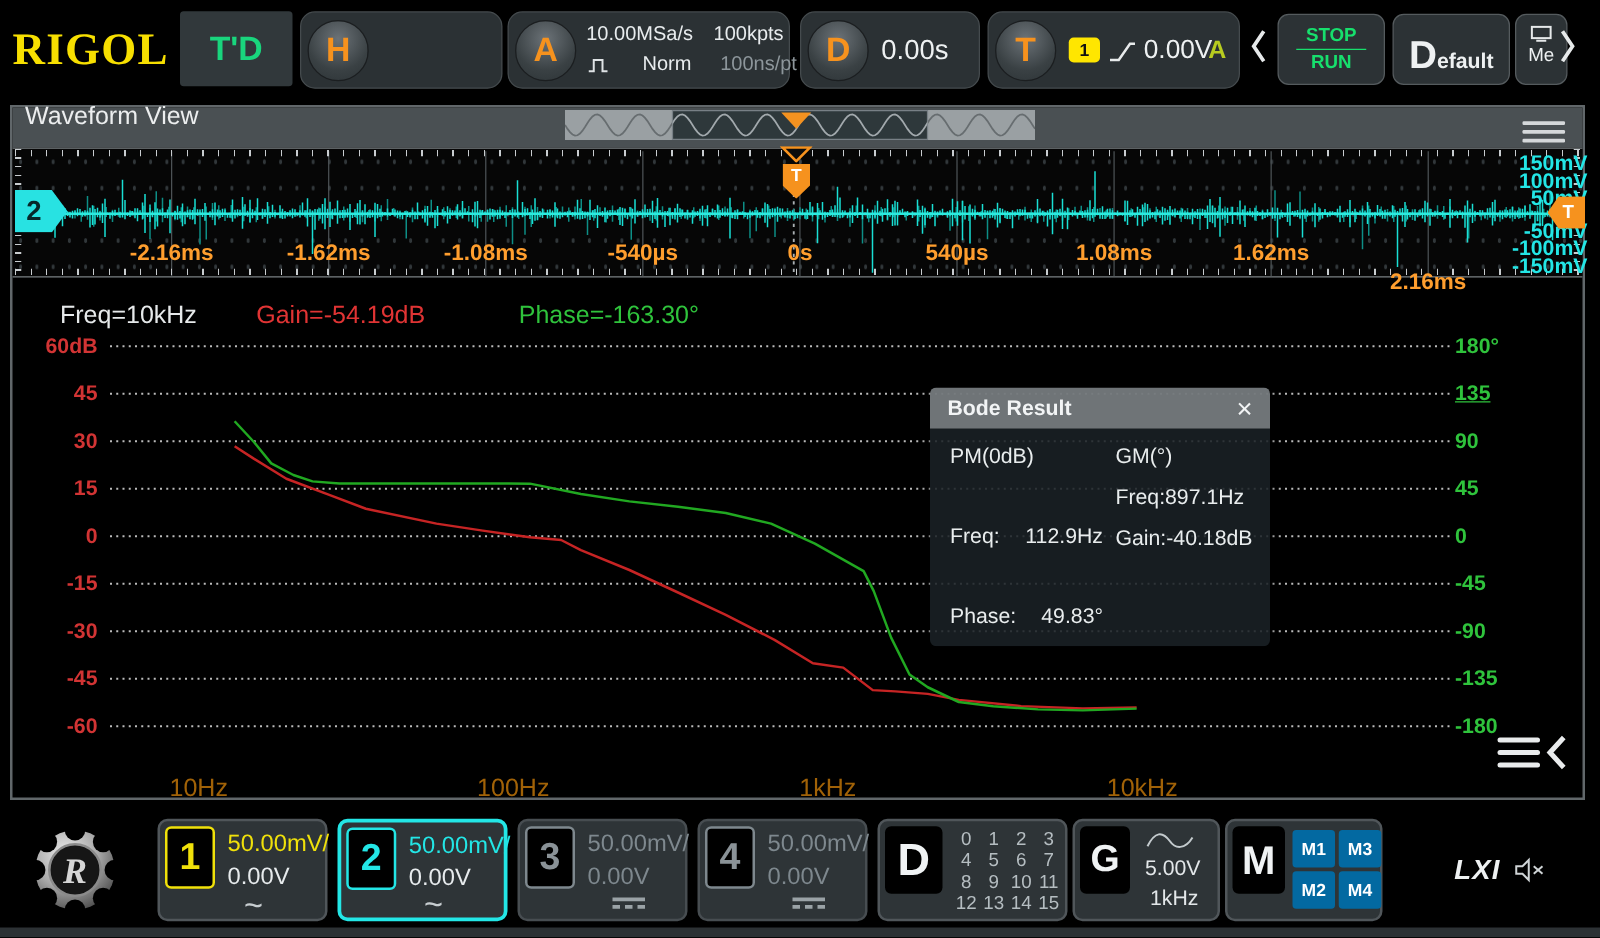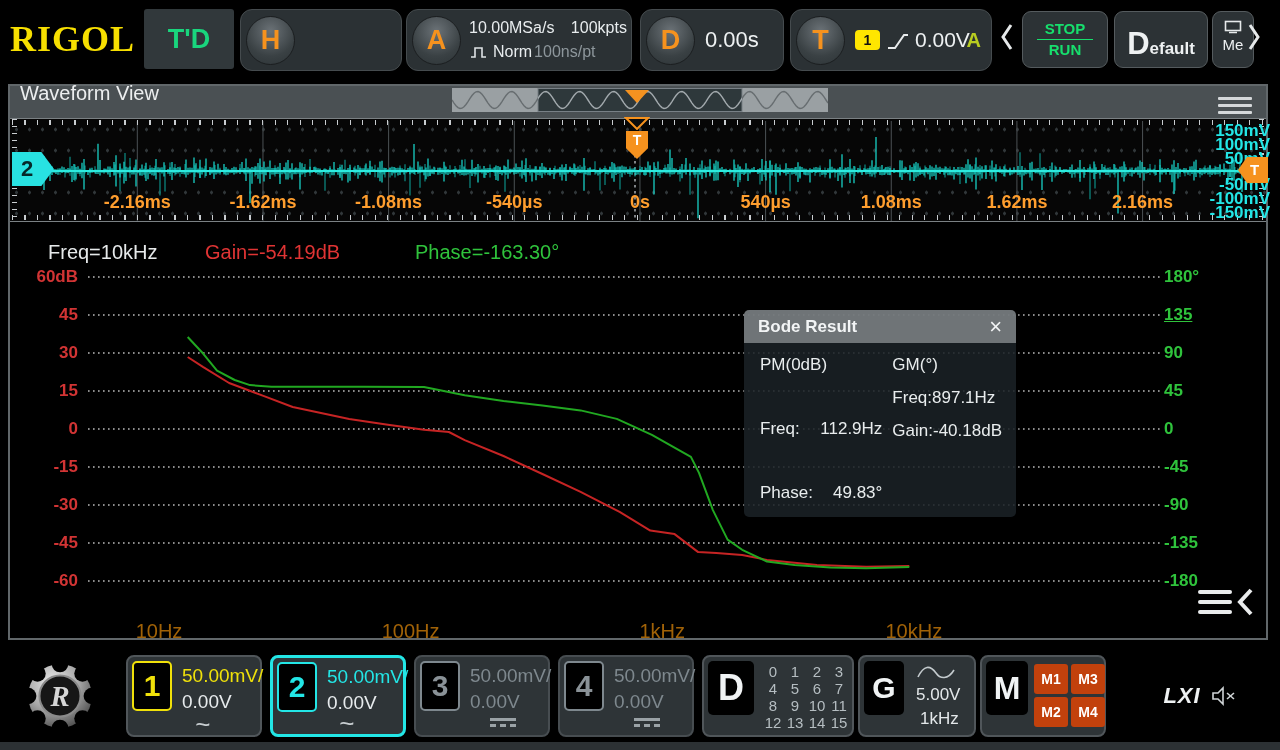--- a/index.html
+++ b/index.html
@@ -14,21 +14,21 @@
           color:#19d57d;font-size:27px;font-weight:bold;display:flex;align-items:center;justify-content:center;}
   .grp{top:9px;height:60px;background:#2b3134;border:1px solid #454b4e;border-radius:12px;}
   .knob{position:absolute;left:5px;top:6px;width:47px;height:47px;border-radius:50%;
         background:radial-gradient(circle at 50% 30%,#6b7277,#3a4144 62%,#2c3336);
         border:1px solid #1b1e20;color:#f6921e;font-size:27px;font-weight:bold;
         display:flex;align-items:center;justify-content:center;}
   .grp-val{position:absolute;left:64px;top:0;height:60px;display:flex;align-items:center;
            font-size:22px;color:#eef1f2;}
   .acq-r1{position:absolute;left:62px;top:9px;font-size:16px;color:#e8ecee;white-space:nowrap;}
   .acq-r1 .kpts{margin-left:12px;}
-  .acq-r2{position:absolute;left:62px;top:33px;font-size:16px;color:#e8ecee;display:flex;align-items:center;white-space:nowrap;}
+  .acq-r2{position:absolute;left:62px;top:33px;font-size:16px;color:#e8ecee;display:flex;align-items:center;white-space:nowrap;gap:21px;}
   .acq-r2 .dim{color:#8d969b;margin-left:2px;}
   .t-badge{position:absolute;left:64px;top:20px;width:25px;height:20px;background:#ffe600;border-radius:4px;
            color:#111;font-size:14px;font-weight:bold;display:flex;align-items:center;justify-content:center;}
   .t-level{position:absolute;left:124px;top:0;height:60px;display:flex;align-items:center;font-size:21px;color:#eef1f2;}
   .t-sweep{position:absolute;right:10px;top:0;height:60px;display:flex;align-items:center;
            font-size:20px;font-weight:bold;color:#b8cc20;}
   .tb-btn{top:11px;height:55px;background:#2c3235;border:1px solid #555b5e;border-radius:9px;cursor:pointer;}
   .sr{display:flex;flex-direction:column;align-items:center;justify-content:center;height:100%;gap:2px;}
   .sr span{color:#17df6d;font-size:15px;font-weight:bold;line-height:16px;}
   .sr .bar{width:56px;height:1px;background:#17df6d;}
@@ -109,21 +109,21 @@
   .dc-sym .t{height:0;border-top:3px solid #9aa2a6;}
   .dc-sym .b{height:0;border-top:3px dashed #9aa2a6;margin-top:3px;}
   .iobox{top:655px;height:82px;background:#2e3437;border:2px solid #50565a;border-radius:8px;box-sizing:border-box;cursor:pointer;}
   .io-badge{position:absolute;left:4px;top:4px;background:#000;border-radius:5px;color:#f0f3f4;font-weight:bold;
             display:flex;align-items:center;justify-content:center;}
   .dgrid{position:absolute;left:58px;top:6px;display:grid;grid-template-columns:repeat(4,22px);grid-auto-rows:17px;
          font-size:15px;color:#b5bdc1;text-align:center;}
   .g-amp{position:absolute;left:56px;top:28px;font-size:17px;color:#e3e7e9;}
   .g-freq{position:absolute;left:60px;top:52px;font-size:17px;color:#e3e7e9;}
   .mgrid{position:absolute;left:52px;top:7px;display:grid;grid-template-columns:34px 34px;grid-auto-rows:30px;gap:3px;}
-  .mbtn{background:#c2410c;border-radius:3px;color:#fff;font-size:14px;font-weight:bold;
+  .mbtn{background:#0369a1;border-radius:3px;color:#fff;font-size:14px;font-weight:bold;
         display:flex;align-items:center;justify-content:center;cursor:pointer;}
   .lxi-box{left:1128px;top:652px;width:144px;height:88px;background:#000;border-radius:14px;
            display:flex;align-items:center;justify-content:center;gap:10px;cursor:pointer;}
   .lxi-txt{font-size:22px;font-weight:900;font-style:italic;color:#eef1f2;letter-spacing:1px;}
   svg{display:block;}
 </style>
 </head>
 <body>
 
 <div class="stage">
@@ -243,21 +243,21 @@
   <div class="abs ruler-right"></div>
   <div id="time-labels">
       <div class="abs time-label" style="left: 137.3px;">-2.16ms</div>
       <div class="abs time-label" style="left: 262.96px;">-1.62ms</div>
       <div class="abs time-label" style="left: 388.62px;">-1.08ms</div>
       <div class="abs time-label" style="left: 514.28px;">-540µs</div>
       <div class="abs time-label" style="left: 639.94px;">0s</div>
       <div class="abs time-label" style="left: 765.6px;">540µs</div>
       <div class="abs time-label" style="left: 891.26px;">1.08ms</div>
       <div class="abs time-label" style="left: 1016.92px;">1.62ms</div>
-      <div class="abs time-label" style="left: 1142.58px;">2.16ms</div>
+      <div class="abs time-label" style="left: 1142.58px; margin-top: 23px;">2.16ms</div>
     </div>
   <div id="volt-labels">
       <div class="abs volt-label" style="top: 124px;">150mV</div>
       <div class="abs volt-label" style="top: 138px;">100mV</div>
       <div class="abs volt-label" style="top: 152px;">50mV</div>
       <div class="abs volt-label" style="top: 178px;">-50mV</div>
       <div class="abs volt-label" style="top: 192px;">-100mV</div>
       <div class="abs volt-label" style="top: 206px;">-150mV</div>
     </div>
   <svg class="abs" style="left:624px;top:117px" width="26" height="13" viewBox="0 0 26 13">

